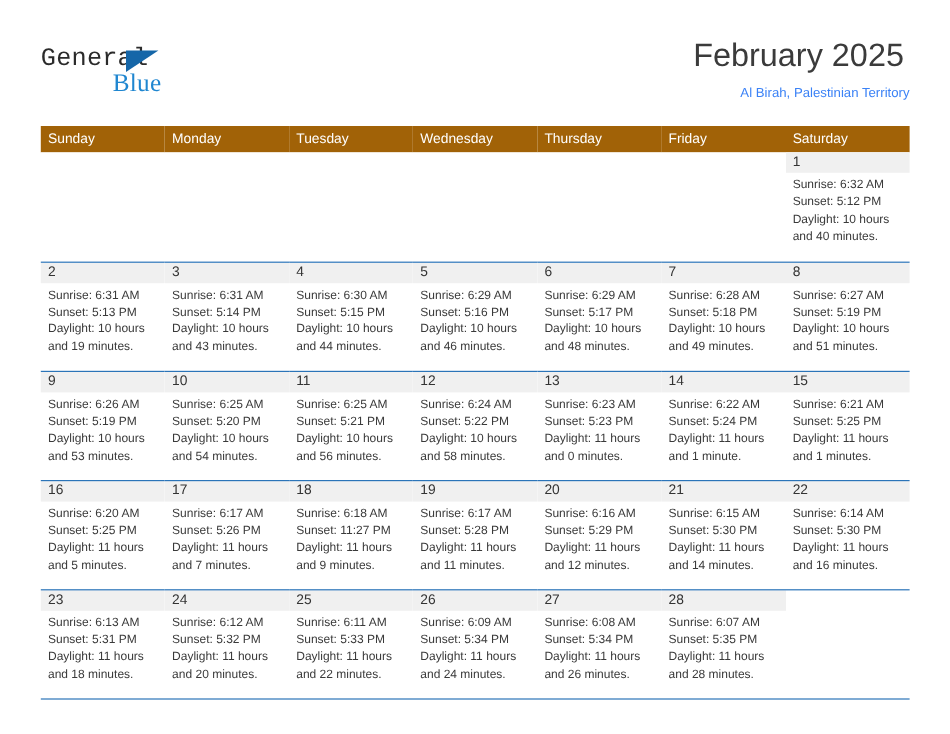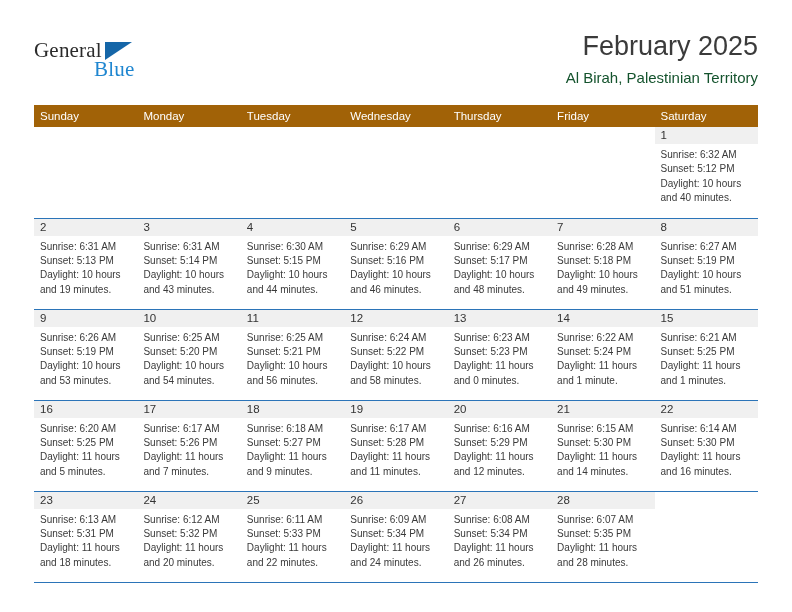--- a/index.html
+++ b/index.html
@@ -38,21 +38,21 @@
     width: 200px;
     height: 50px;
   }
   .logo-general {
     position: absolute;
     left: 0;
     top: 0;
     font-size: 21px;
     letter-spacing: 0.2px;
     color: #2b2b2b;
-    font-family: Liberation Serif, serif;
+    font-family: Liberation Mono, monospace;
   }
   .logo-triangle {
     position: absolute;
     left: 71px;
     top: 4px;
     width: 0;
     height: 0;
     border-left: 27px solid #1566a8;
     border-bottom: 18px solid transparent;
   }
@@ -70,24 +70,25 @@
     position: absolute;
     right: 0;
     top: 0;
     text-align: right;
   }
   .cal-title {
     font-size: 27px;
     color: #3b3b3b;
     line-height: 32px;
     white-space: nowrap;
+    text-align: center;
   }
   .cal-subtitle {
-    font-size: 15px;
-    color: #14532d;
+    font-size: 11px;
+    color: #3b82f6;
     line-height: 20px;
     margin-top: 6px;
     white-space: nowrap;
     margin-left: 44px;
   }
 
   
   .calendar {
     position: absolute;
     left: 34px;
@@ -360,21 +361,21 @@
               <div>Sunrise: 6:17 AM</div>
               <div>Sunset: 5:26 PM</div>
               <div>Daylight: 11 hours</div>
               <div>and 7 minutes.</div>
             </div>
           </td>
           <td class="">
             <div class="daynum">18</div>
             <div class="cell-lines">
               <div>Sunrise: 6:18 AM</div>
-              <div>Sunset: 5:27 PM</div>
+              <div>Sunset: 11:27 PM</div>
               <div>Daylight: 11 hours</div>
               <div>and 9 minutes.</div>
             </div>
           </td>
           <td class="">
             <div class="daynum">19</div>
             <div class="cell-lines">
               <div>Sunrise: 6:17 AM</div>
               <div>Sunset: 5:28 PM</div>
               <div>Daylight: 11 hours</div>

